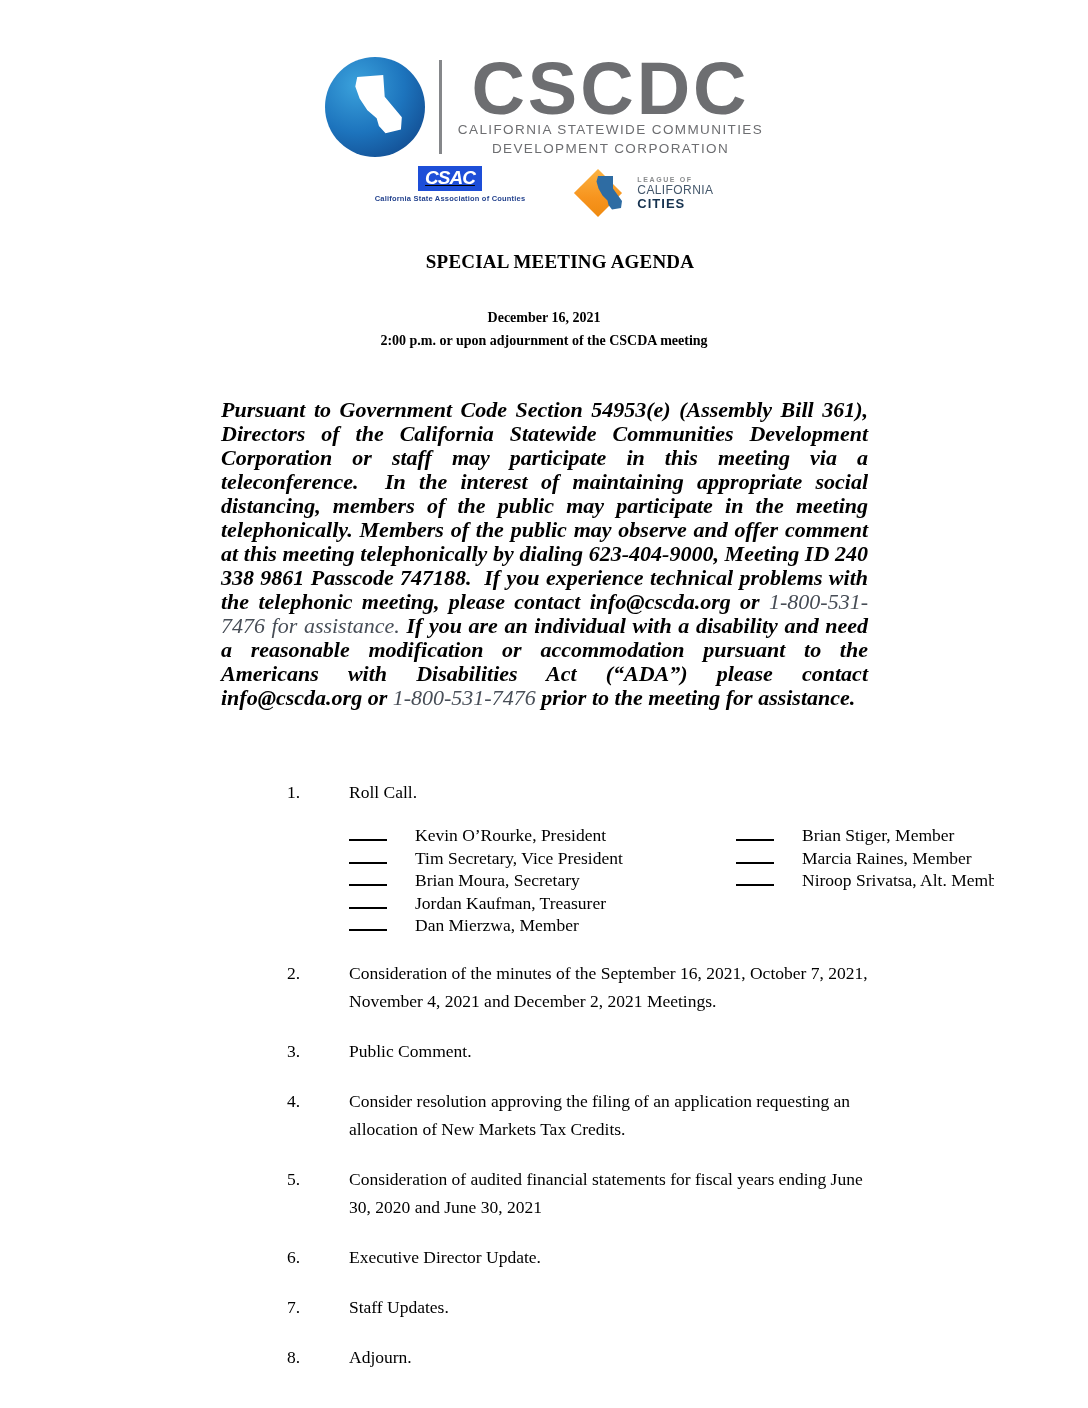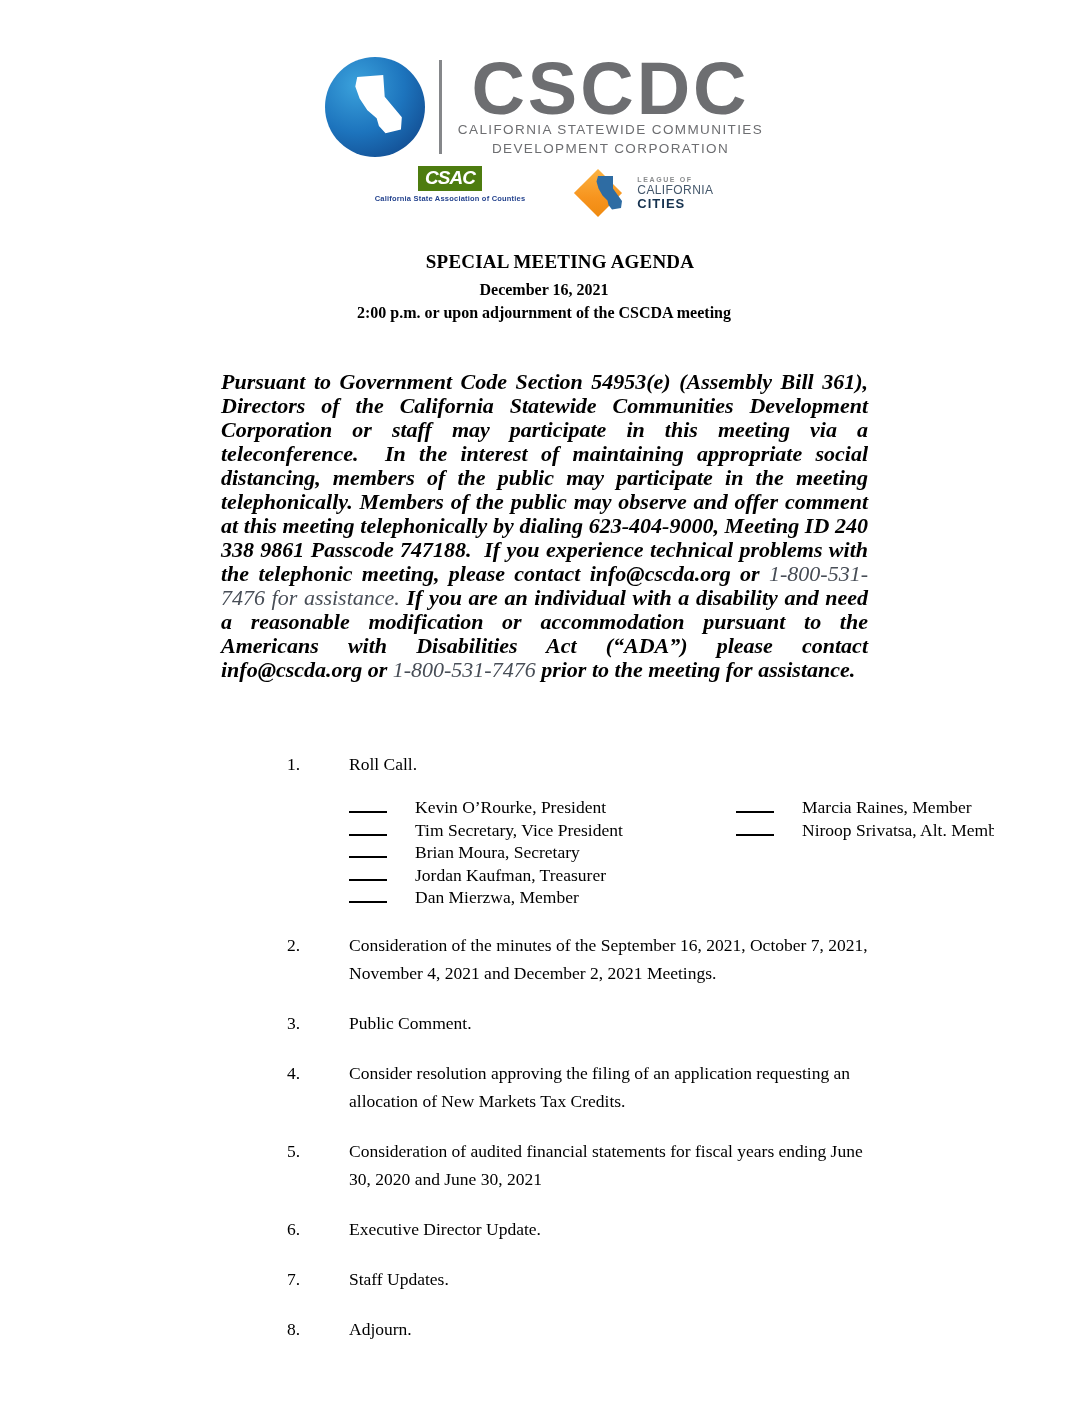--- a/index.html
+++ b/index.html
@@ -16,34 +16,34 @@
     background:radial-gradient(circle at 32% 28%, #3ba2dc 0%, #1d74bd 48%, #0e3d80 100%);
     display:flex; align-items:center; justify-content:center; flex:0 0 auto;
   }
   .state-circle svg { width:58px; height:66px; transform:rotate(-4deg); }
   .logo-divider { width:3px; height:94px; background:#85878a; margin:0 16px 0 14px; }
   .logo-textblock { font-family:"Liberation Sans", sans-serif; color:#6d6e71; text-align:center; }
   .logo-acronym { font-size:74px; font-weight:700; letter-spacing:3px; line-height:0.88; color:#6d6e71; }
   .logo-tagline { font-size:13.5px; letter-spacing:1.4px; line-height:1.35; color:#6d6e71; }
   .partner-row { display:flex; justify-content:center; align-items:flex-start; gap:52px; margin-top:6px; height:60px; }
   .csac { text-align:center; font-family:"Liberation Sans", sans-serif; }
-  .csac-box { display:inline-block; background:#4d7c0f; padding:0; }
+  .csac-box { display:inline-block; background:#1d4ed8; padding:0;text-decoration:underline; }
   .csac-inner { border:1.5px solid #fff; padding:1px 7px; color:#fff; font-weight:700; font-style:italic; font-size:19px; letter-spacing:-1px; line-height:1.2; }
   .csac-caption { margin-top:2px; font-size:7.5px; color:#24438e; font-weight:700; letter-spacing:0.2px; }
   .league { display:flex; align-items:center; gap:8px; margin-top:4px; }
   .league-mark { position:relative; width:52px; height:50px; flex:0 0 auto; }
   .league-diamond { position:absolute; left:4px; top:7px; width:34px; height:34px; transform:rotate(45deg); background:linear-gradient(135deg,#fbb342 0%, #f7941e 60%, #ef8a10 100%); }
   .league-mark svg { position:absolute; left:14px; top:2px; width:32px; height:46px; }
   .league-text { font-family:"Liberation Sans", sans-serif; line-height:1.12; }
   .league-l1 { font-size:7px; letter-spacing:1.6px; color:#8a8c8e; font-weight:700; }
   .league-l2 { font-size:12px; letter-spacing:0.4px; color:#44576b; font-weight:400; }
   .league-l3 { font-size:13px; letter-spacing:1px; color:#16324f; font-weight:800; }
   
   .doc-title { text-align:center; margin-top:26px; font-size:19px; font-weight:700; letter-spacing:0.2px;padding-left:32px; }
-  .dateline { text-align:center; margin-top:5px; font-size:16px; font-weight:700; line-height:23px; }
+  .dateline { text-align:center; margin-top:33px; font-size:14px; font-weight:700; line-height:23px; }
   
   .notice {
     margin:46px 126px 0 127px; text-align:justify;
     font-style:italic; font-size:22px; line-height:24px;
   }
   .seg-bold { font-weight:700; }
   .seg-link { font-weight:400; color:#474d56; }
   
   .agenda { margin:68px 126px 0 193px; font-size:17.5px; line-height:28px; }
   .agenda-item { display:grid; grid-template-columns:62px 1fr; margin-bottom:22px; }
@@ -127,20 +127,24 @@
                 <span class="rc-name">Jordan Kaufman, Treasurer</span>
               </div>
               <div class="rc-row">
                 <span class="rc-blank"></span>
                 <span class="rc-name">Dan Mierzwa, Member</span>
               </div>
             </div>
             <div>
               <div class="rc-row">
                 <span class="rc-blank"></span>
+                <span class="rc-name">Brian Stiger, Member</span>
+              </div>
+              <div class="rc-row">
+                <span class="rc-blank"></span>
                 <span class="rc-name">Marcia Raines, Member</span>
               </div>
               <div class="rc-row">
                 <span class="rc-blank"></span>
                 <span class="rc-name">Niroop Srivatsa, Alt. Member</span>
               </div>
             </div>
           </div>
         </div>
       </div>

